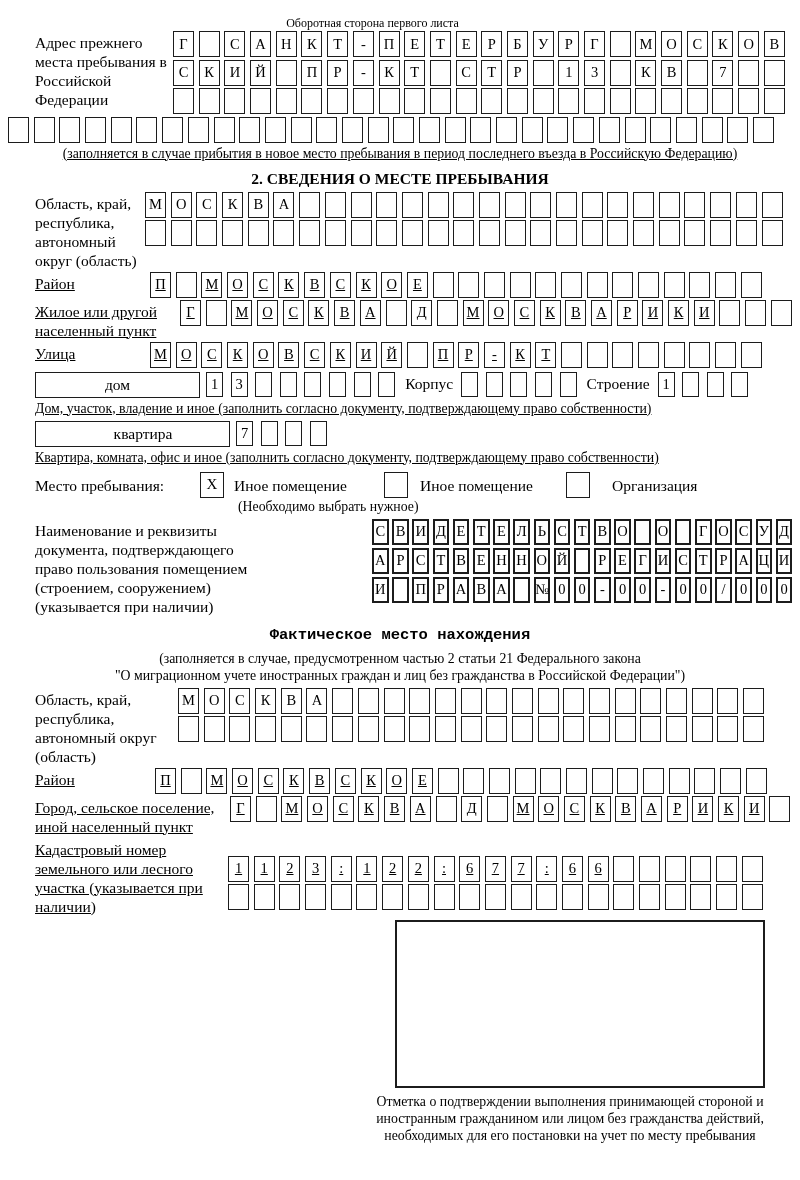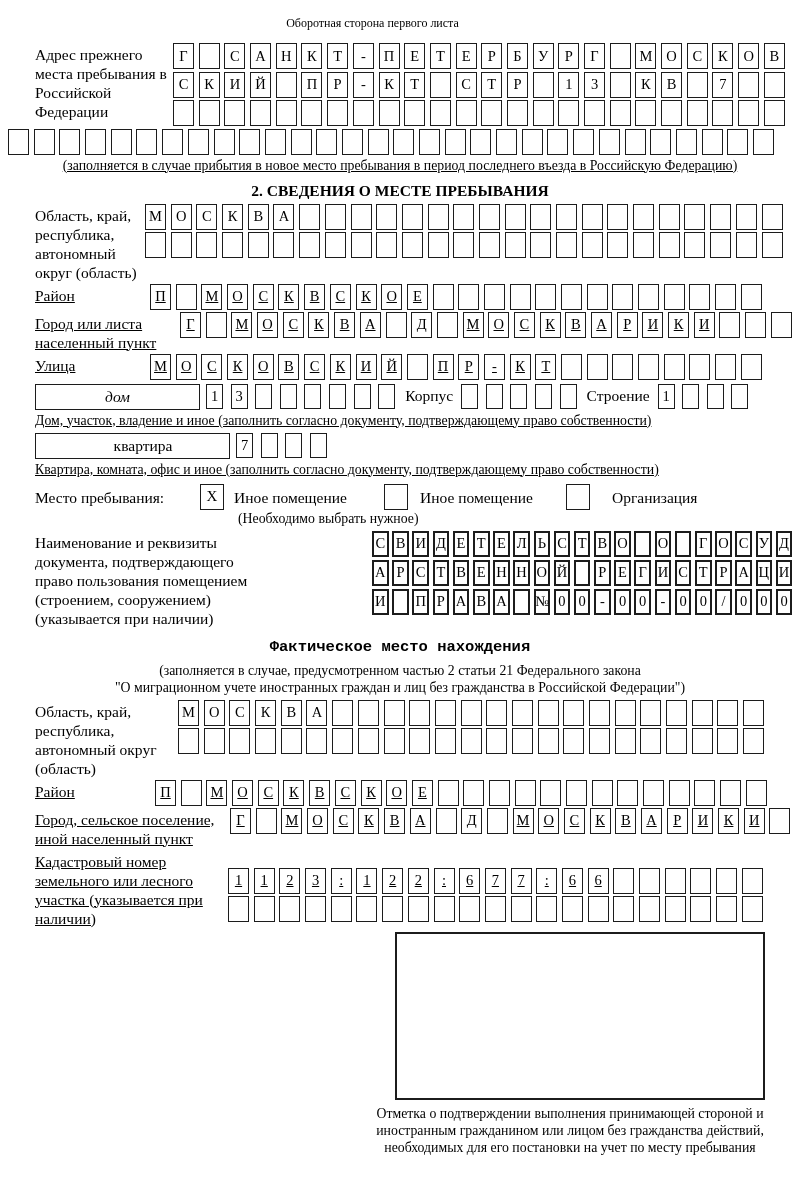--- a/index.html
+++ b/index.html
@@ -25,21 +25,21 @@
   .cells.doc { gap: 3.6px; }
   .cells.doc .cell { width: 16.6px; border-width: 2px; }
   .cells.house { gap: 7.6px; }
   .cells.house .cell { width: 17px; height: 25px; }
 
   .note { font-size: 13.8px; line-height: 17px; }
   .center { text-align: center; }
   .sec-title { text-align: center; font-weight: bold; font-size: 15.5px; margin-top: 8px; }
 
   .wide-row { margin: 2.5px 0 0 8px; }
-  .prev-block { margin-top: 12px; }
+  .prev-block { }
 
   .big-rect {
     height: 26px; border: 1.7px solid #1c1c1c; flex: none;
     display: flex; align-items: center; justify-content: center;
     font-size: 15.5px;
   }
   .inline-lbl { font-size: 15.5px; padding: 3px 8px 0 10px; flex: none; }
 
   .stay-row { display: flex; align-items: center; margin: 6px 0 0 35px; }
   .chkbox {
@@ -263,21 +263,21 @@
         <span class="cell"></span>
         <span class="cell"></span>
         <span class="cell"></span>
         <span class="cell"></span>
         <span class="cell"></span>
         <span class="cell"></span>
       </div>
   </div>
 
   <div class="frow mt2">
-    <div class="lbl" style="width:145px;">Город или листа населенный пункт</div>
+    <div class="lbl" style="width:145px;">Жилое или другой населенный пункт</div>
     <div class="cells">
         <span class="cell">Г</span>
         <span class="cell"></span>
         <span class="cell">М</span>
         <span class="cell">О</span>
         <span class="cell">С</span>
         <span class="cell">К</span>
         <span class="cell">В</span>
         <span class="cell">А</span>
         <span class="cell"></span>
@@ -323,21 +323,21 @@
         <span class="cell"></span>
         <span class="cell"></span>
         <span class="cell"></span>
         <span class="cell"></span>
         <span class="cell"></span>
         <span class="cell"></span>
       </div>
   </div>
 
   <div class="frow mt4">
-    <div class="big-rect" style="width:165px;font-style:italic;">дом</div>
+    <div class="big-rect" style="width:165px;">дом</div>
     <div class="cells house" style="margin-left:6px;">
         <span class="cell">1</span>
         <span class="cell">3</span>
         <span class="cell"></span>
         <span class="cell"></span>
         <span class="cell"></span>
         <span class="cell"></span>
         <span class="cell"></span>
         <span class="cell"></span>
       </div>

